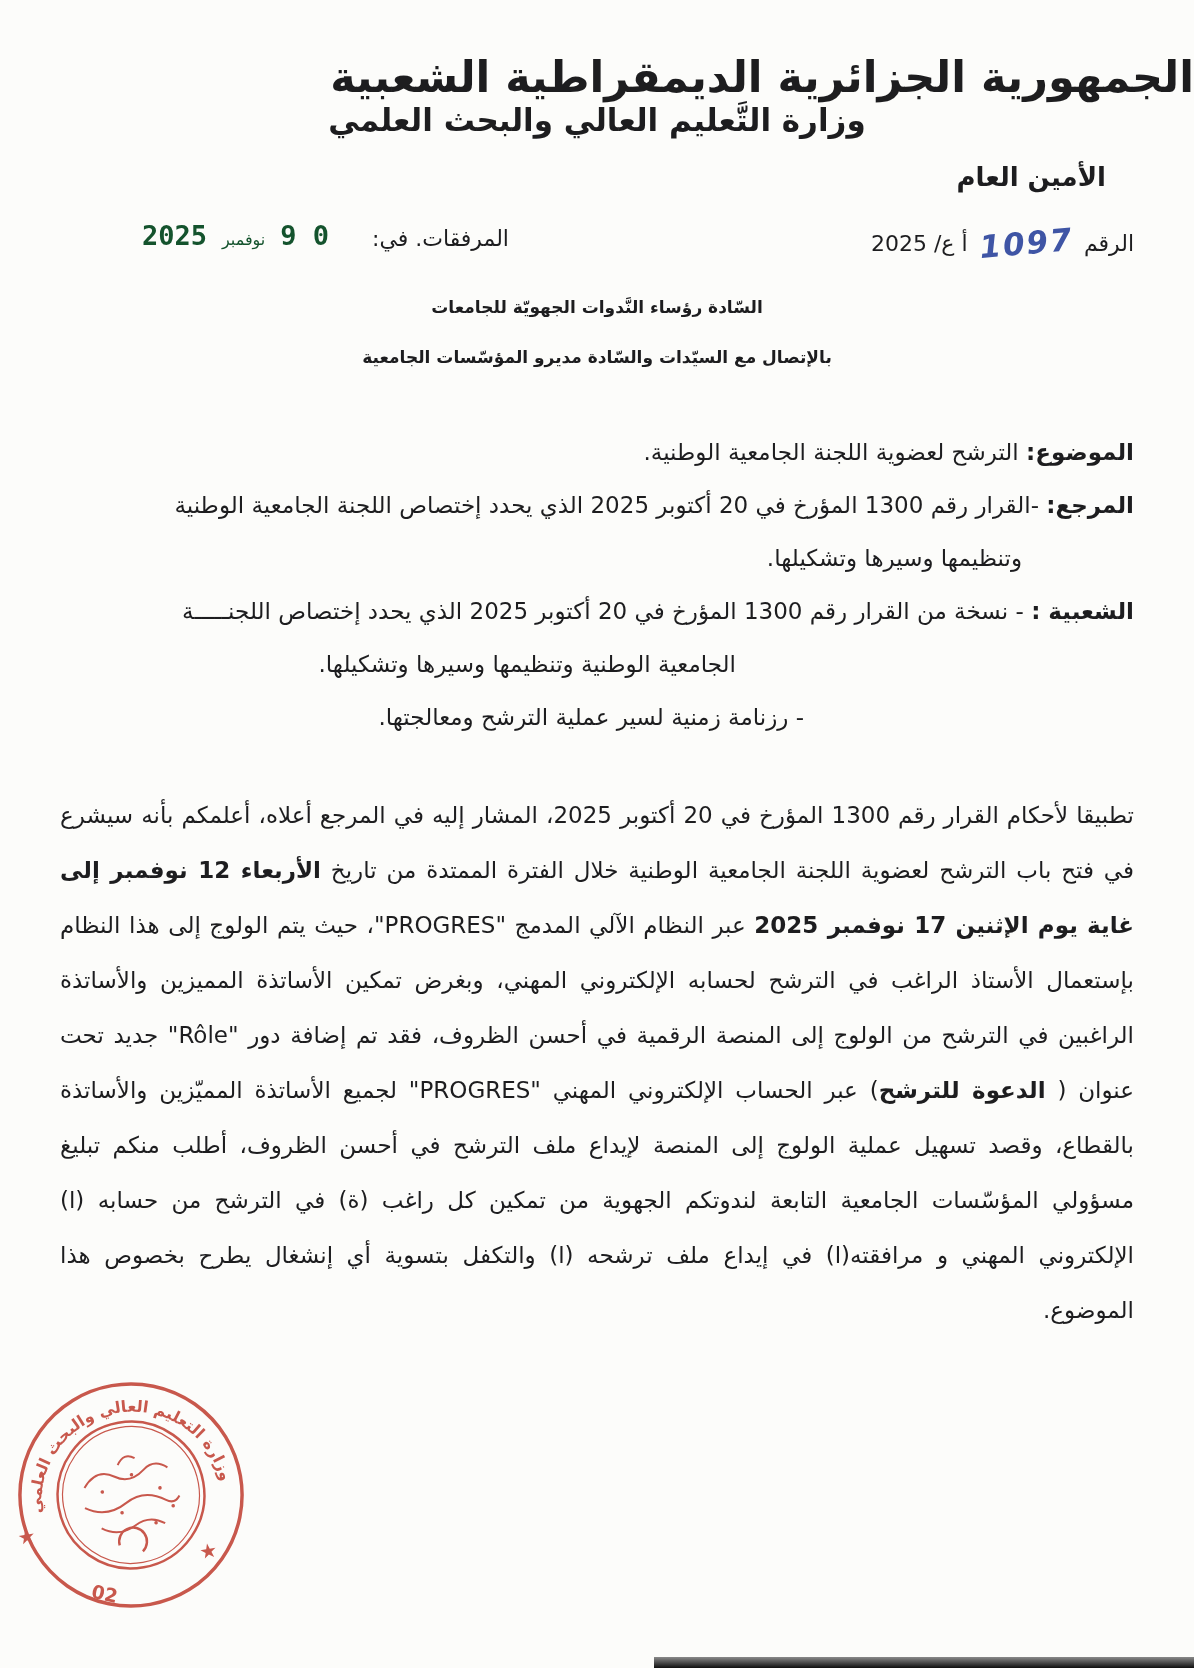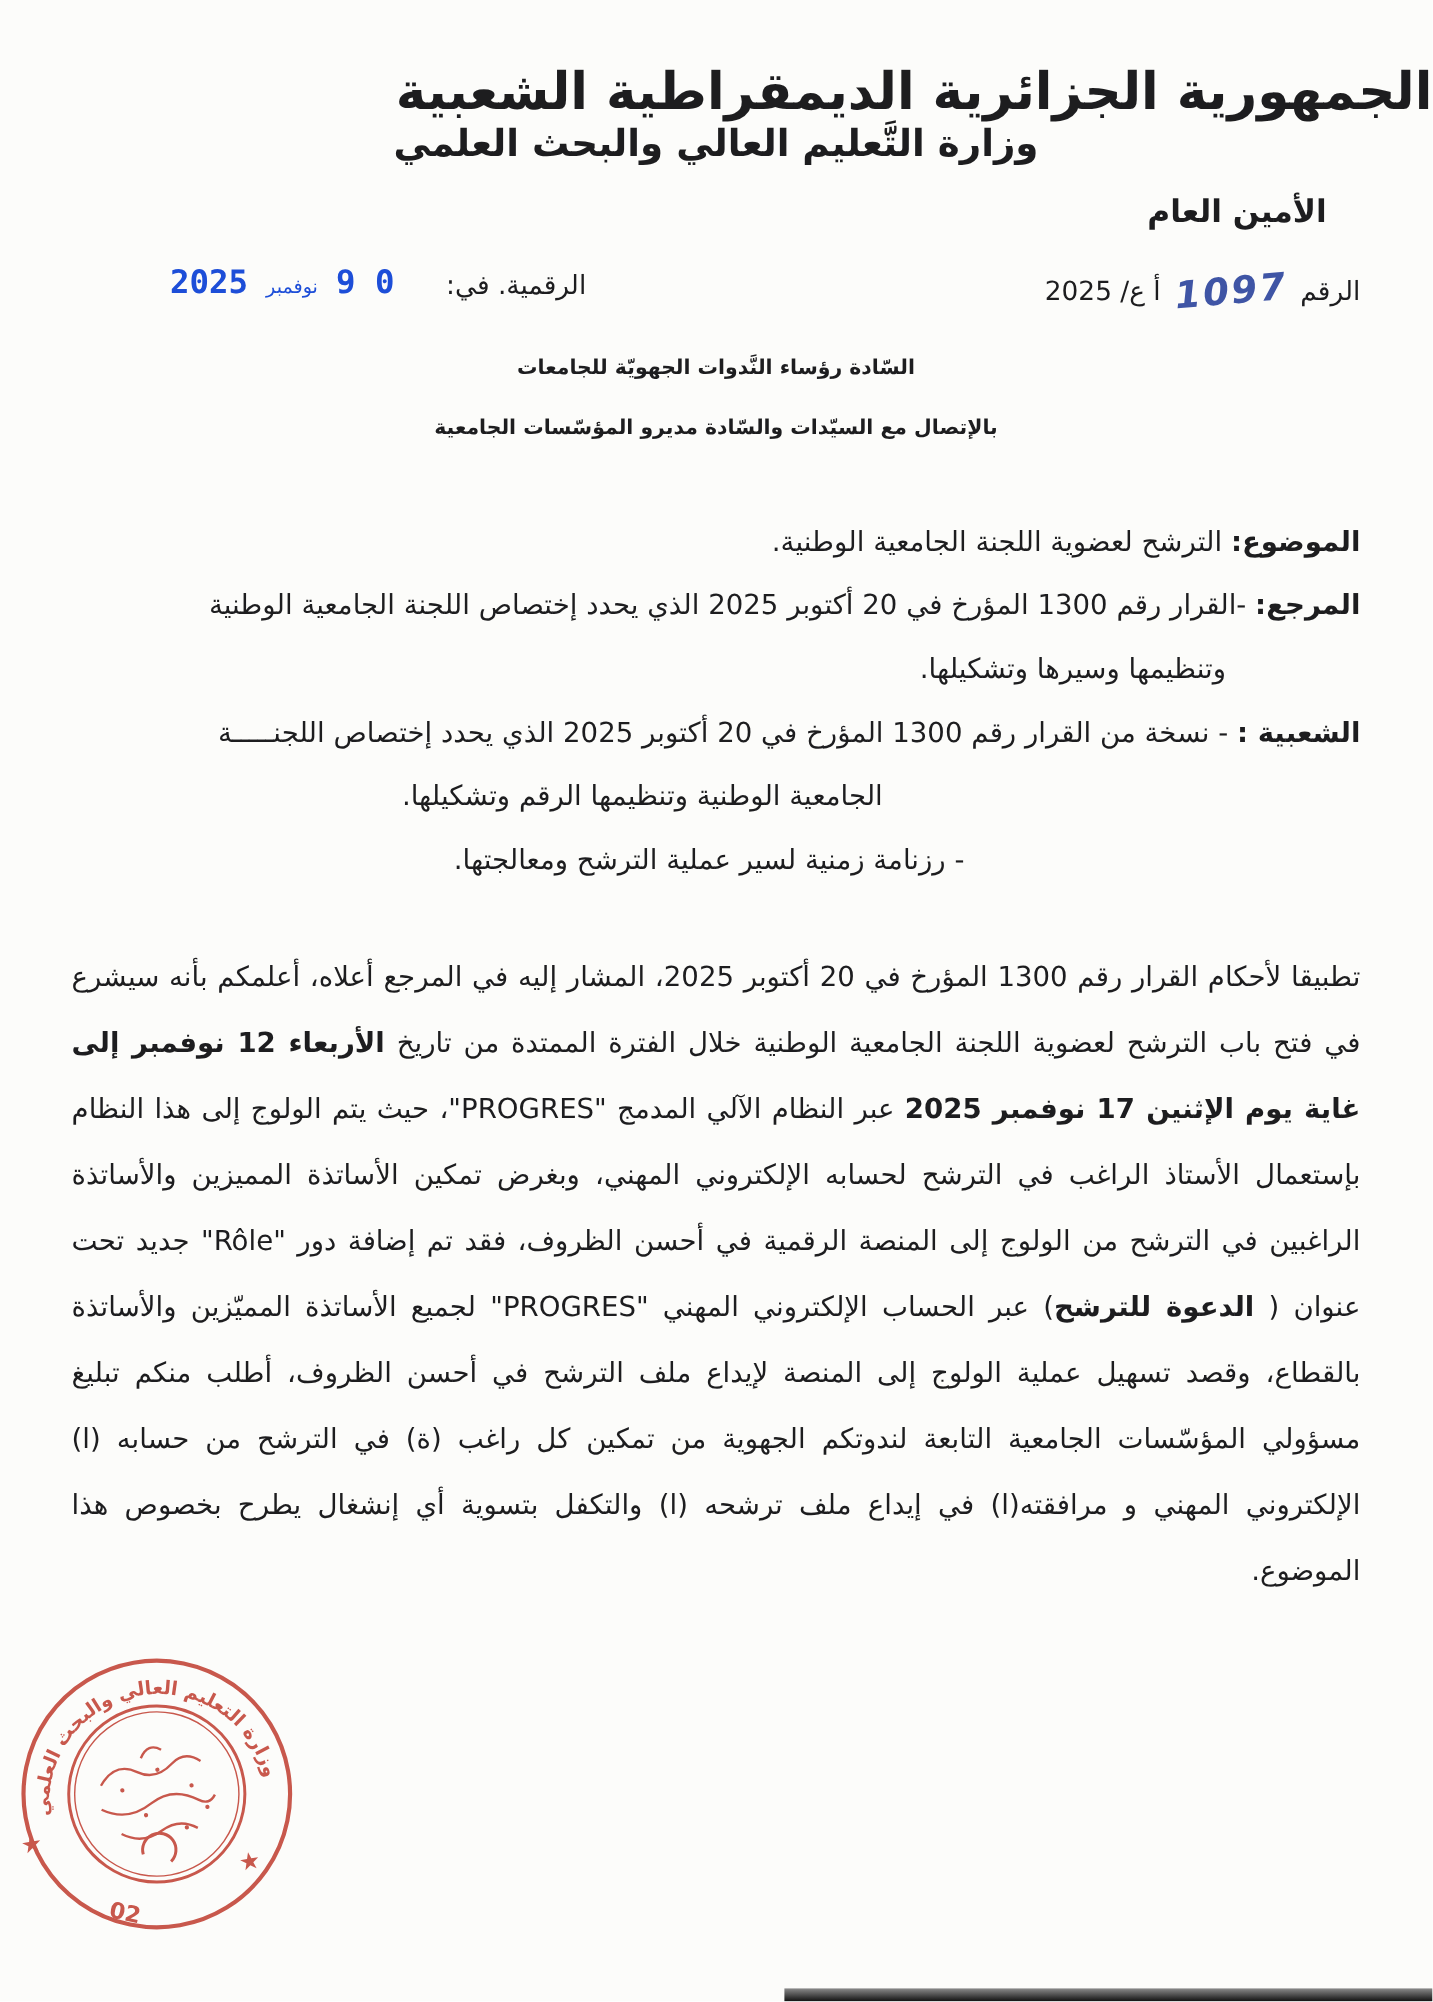--- a/index.html
+++ b/index.html
@@ -41,21 +41,21 @@
     font-size:31px;
     font-style:italic;
     font-weight:600;
     letter-spacing:2px;
     transform:rotate(-5deg) translateY(3px);
     margin:0 4px;
   }
   .place{position:absolute;left:372px;top:12px;white-space:nowrap;}
   .date-stamp{
     position:absolute;left:142px;top:6px;
-    color:#1d4ed8;white-space:nowrap;direction:rtl;
+    color:#14532d;white-space:nowrap;direction:rtl;
   }
   .d-day,.d-year{
     font-family:"DejaVu Sans Mono",monospace;
     font-weight:bold;font-size:27px;letter-spacing:3px;
   }
   .d-month{font-size:16px;margin:0 8px;}
   
   .addr{margin-top:4px;text-align:center;font-size:17px;font-weight:bold;line-height:50px;}
   
   .meta{position:relative;z-index:2;margin:44px 60px 0 60px;font-size:23px;}
@@ -97,39 +97,39 @@
   <div class="republic">الجمهورية الجزائرية الديمقراطية الشعبية</div>
   <div class="ministry">وزارة التَّعليم العالي والبحث العلمي</div>
   <div class="sg">الأمين العام</div>
 
   <div class="ref-row">
     <div class="ref-number">
       <span>الرقم</span>
       <span class="handwritten">1097</span>
       <span>أ ع/ 2025</span>
     </div>
-    <div class="place">الرقمية. في:</div>
+    <div class="place">المرفقات. في:</div>
     <div class="date-stamp">
       <span class="d-day">0 9</span>
       <span class="d-month">نوفمبر</span>
       <span class="d-year">2025</span>
     </div>
   </div>
 
   <div class="addr">
     <div>السّادة رؤساء النَّدوات الجهويّة للجامعات</div>
     <div>بالإتصال مع السيّدات والسّادة مديرو المؤسّسات الجامعية</div>
   </div>
 
   <div class="meta">
     <p class="meta-line"><span class="meta-label">الموضوع:</span><span> الترشح لعضوية اللجنة الجامعية الوطنية.</span></p>
     <p class="meta-line"><span class="meta-label">المرجع:</span><span> -القرار رقم 1300 المؤرخ في 20 أكتوبر 2025 الذي يحدد إختصاص اللجنة الجامعية الوطنية</span></p>
     <p class="meta-cont ref-cont">وتنظيمها وسيرها وتشكيلها.</p>
     <p class="meta-line"><span class="meta-label">الشعبية :</span><span> - نسخة من القرار رقم 1300 المؤرخ في 20 أكتوبر 2025 الذي يحدد إختصاص اللجنـــــة</span></p>
-    <p class="meta-cont att-cont1">الجامعية الوطنية وتنظيمها الرقم وتشكيلها.</p>
+    <p class="meta-cont att-cont1">الجامعية الوطنية وتنظيمها وسيرها وتشكيلها.</p>
     <p class="meta-cont att-item3">- رزنامة زمنية لسير عملية الترشح ومعالجتها.</p>
   </div>
 
   <p class="body-p"><span>تطبيقا لأحكام القرار رقم 1300 المؤرخ في 20 أكتوبر 2025، المشار إليه في المرجع أعلاه، أعلمكم بأنه سيشرع في فتح باب الترشح لعضوية اللجنة الجامعية الوطنية خلال الفترة الممتدة من تاريخ </span><span class="b">الأربعاء 12 نوفمبر إلى غاية يوم الإثنين 17 نوفمبر 2025</span><span> عبر النظام الآلي المدمج "PROGRES"، حيث يتم الولوج إلى هذا النظام بإستعمال الأستاذ الراغب في الترشح لحسابه الإلكتروني المهني، وبغرض تمكين الأساتذة المميزين والأساتذة الراغبين في الترشح من الولوج إلى المنصة الرقمية في أحسن الظروف، فقد تم إضافة دور "Rôle" جديد تحت عنوان ( </span><span class="b">الدعوة للترشح</span><span>) عبر الحساب الإلكتروني المهني "PROGRES" لجميع الأساتذة المميّزين والأساتذة بالقطاع، وقصد تسهيل عملية الولوج إلى المنصة لإيداع ملف الترشح في أحسن الظروف، أطلب منكم تبليغ مسؤولي المؤسّسات الجامعية التابعة لندوتكم الجهوية من تمكين كل راغب (ة) في الترشح من حسابه (ا) الإلكتروني المهني و مرافقته(ا) في إيداع ملف ترشحه (ا) والتكفل بتسوية أي إنشغال يطرح بخصوص هذا الموضوع.</span></p>
 
 
   <svg class="seal" viewBox="0 0 240 240" xmlns="http://www.w3.org/2000/svg" xmlns:xlink="http://www.w3.org/1999/xlink">
     <defs>
       <path id="sealArc" d="M 28 128 A 92 92 0 0 1 212 128"></path>
     </defs>

